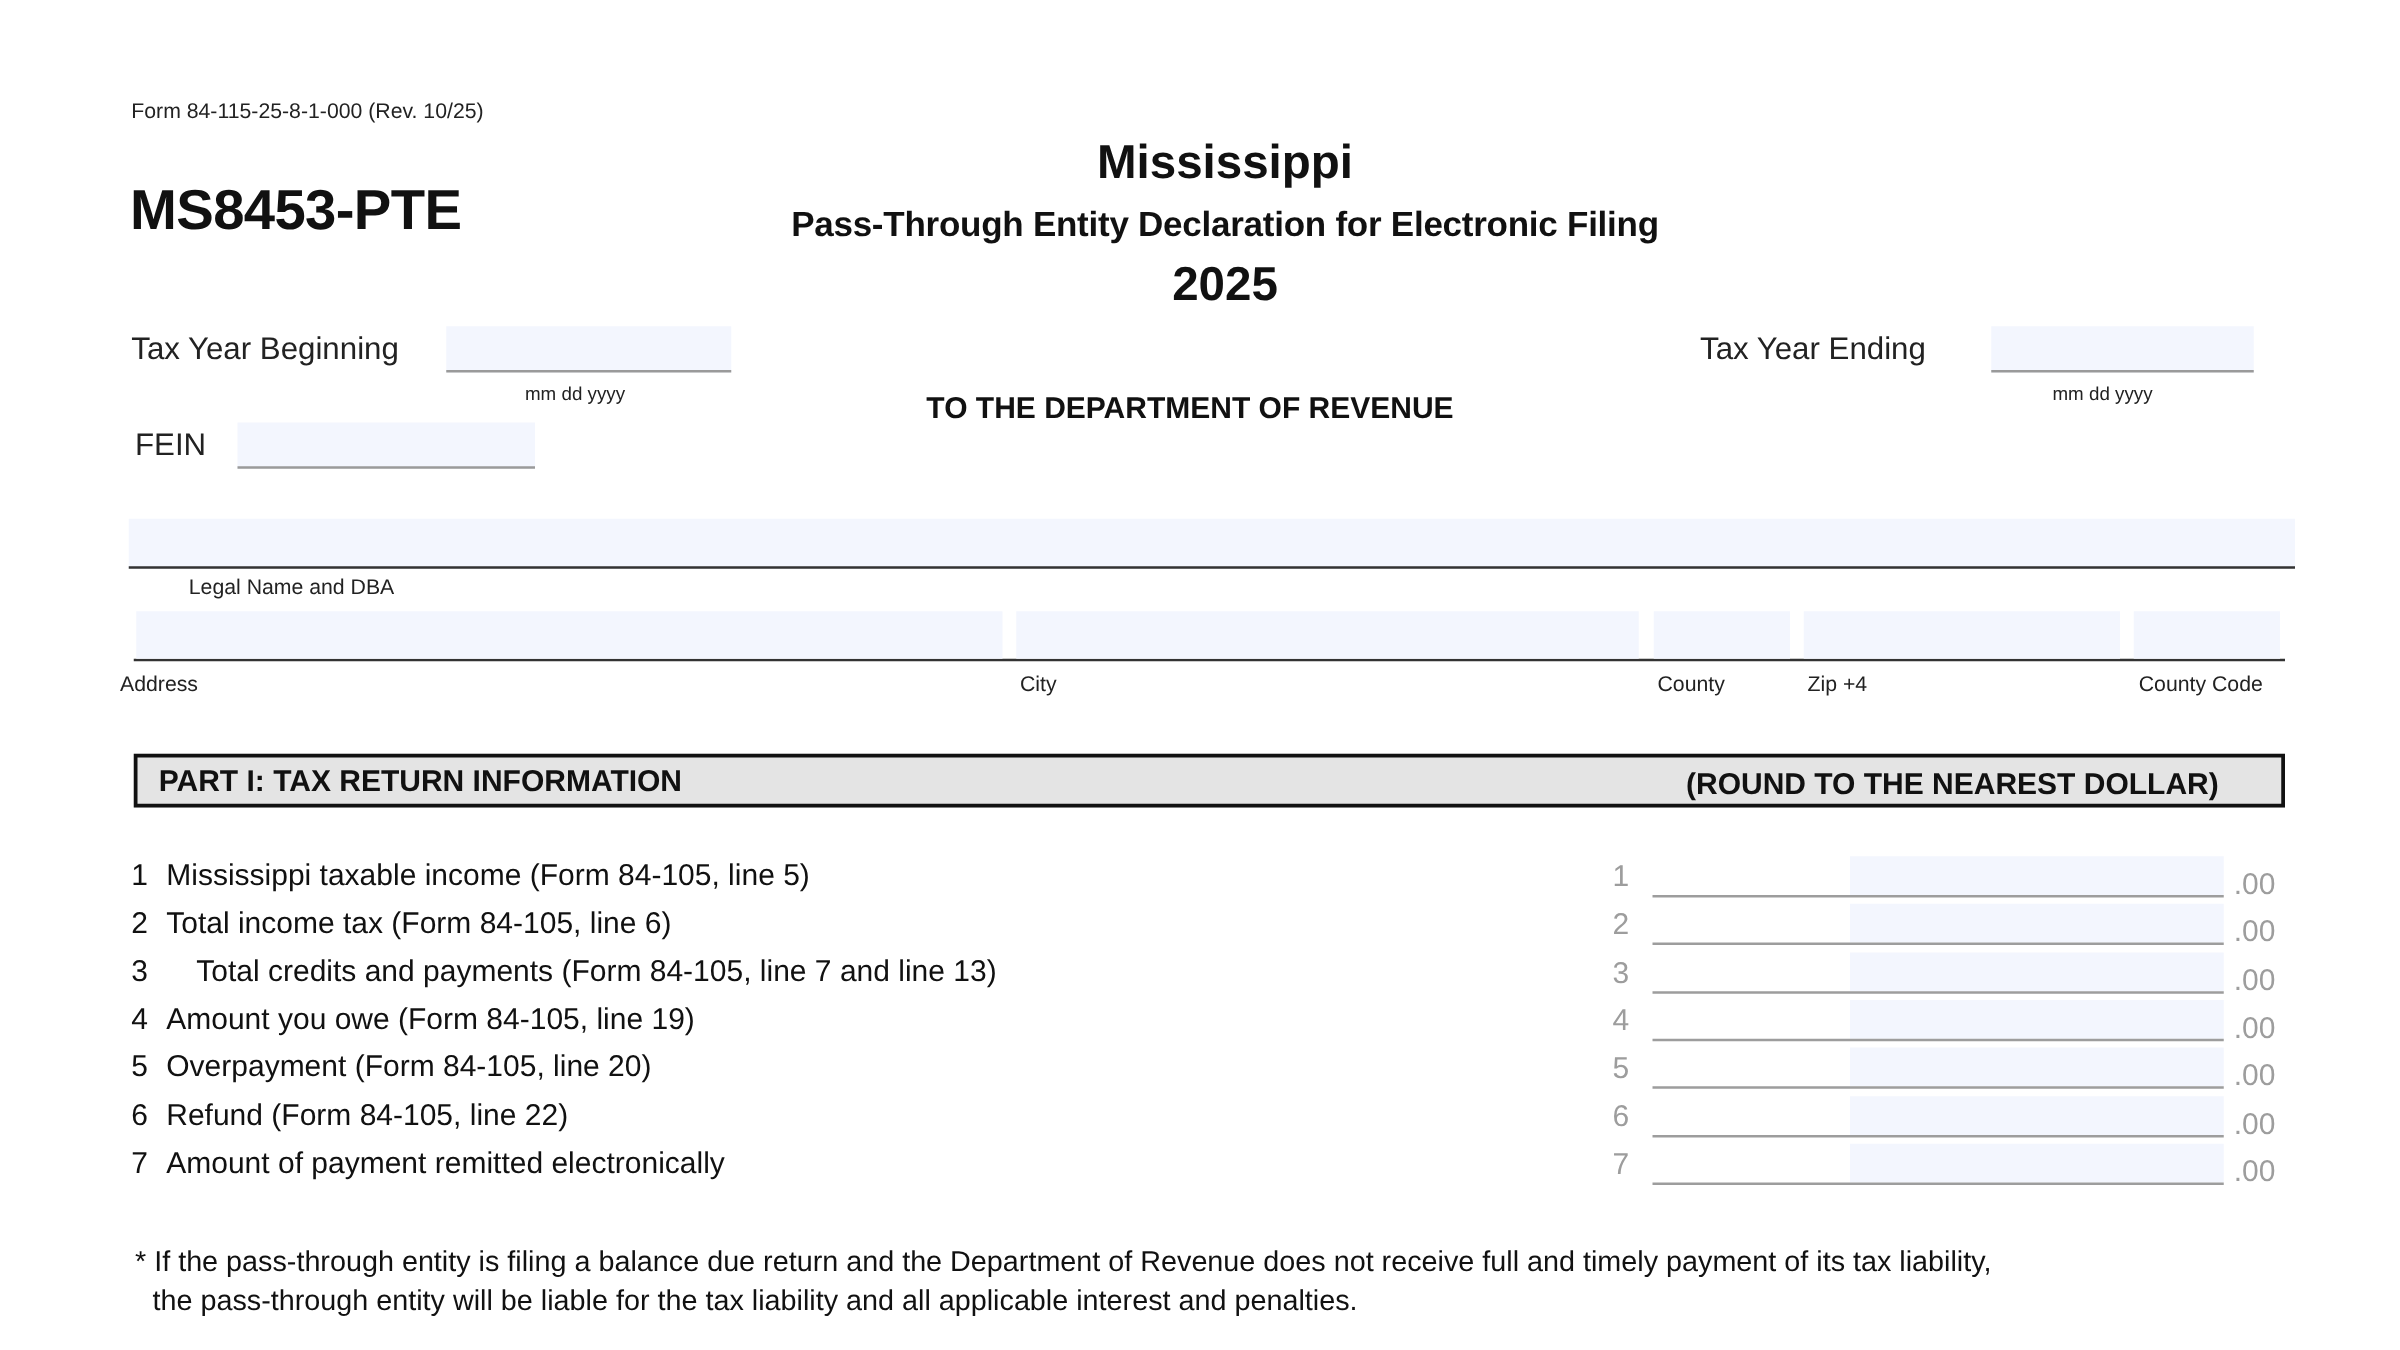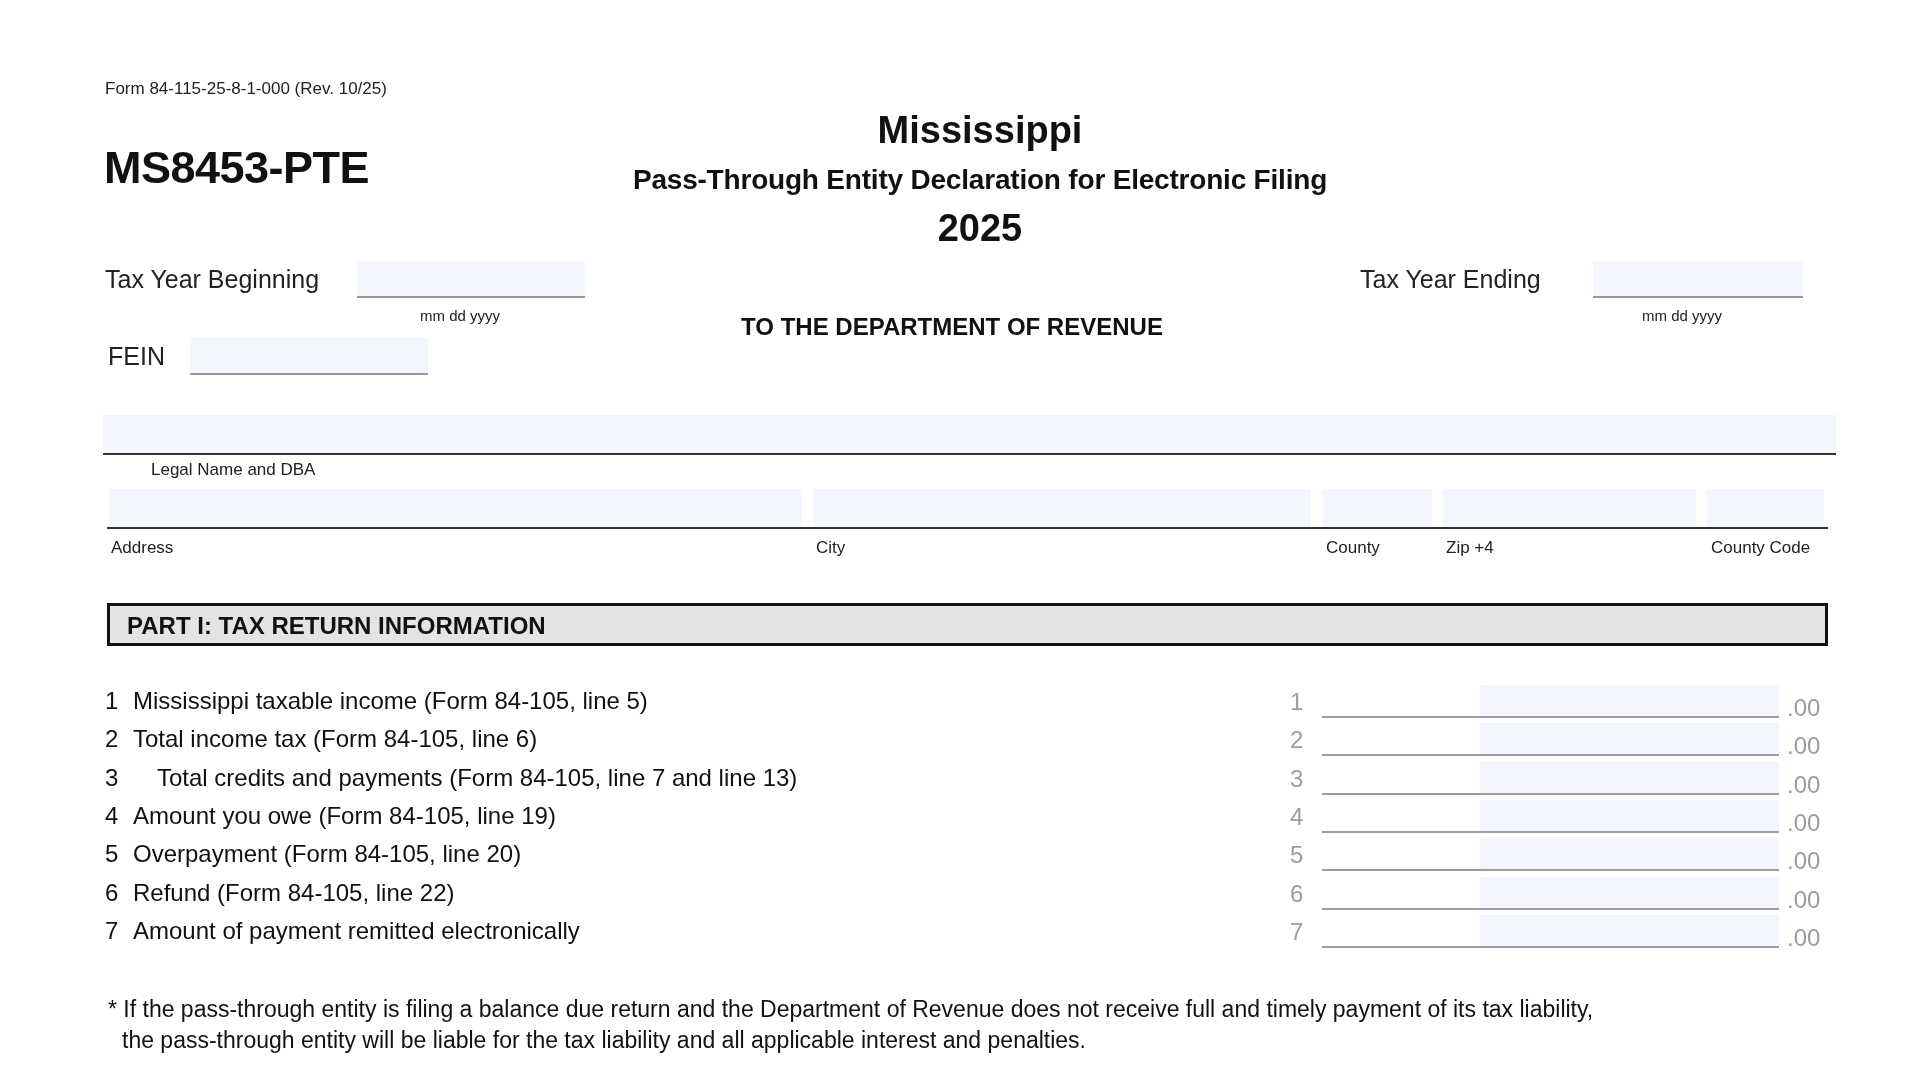--- a/index.html
+++ b/index.html
@@ -94,28 +94,29 @@
 </div>
 <div class="field" style="left:1323px; top:489px; width:109px; height:38px; border-bottom:none;">
   <input type="text" value="" style="">
 </div>
 <div class="field" style="left:1443px; top:489px; width:253px; height:38px; border-bottom:none;">
   <input type="text" value="" style="">
 </div>
 <div class="field" style="left:1707px; top:489px; width:117px; height:38px; border-bottom:none;">
   <input type="text" value="" style="">
 </div>
-<div class="abs small-label" style="left:111px; top:538px;">Address</div>
+<div class="abs small-label" style="left:96px; top:538px;">Address</div>
 <div class="abs small-label" style="left:816px; top:538px;">City</div>
 <div class="abs small-label" style="left:1326px; top:538px;">County</div>
 <div class="abs small-label" style="left:1446px; top:538px;">Zip +4</div>
 <div class="abs small-label" style="left:1711px; top:538px;">County Code</div>
 
 <div class="part-box">
   <div class="part-title">PART I: TAX RETURN INFORMATION</div>
+  <div class="part-note">(ROUND TO THE NEAREST DOLLAR)</div>
 </div>
 
 <div id="lines">
     <div>
       <div class="abs line-num" style="left:105px; top:687px;">1</div>
       <div class="abs line-text" style="left:133px; top:687px;">Mississippi taxable income (Form 84-105, line 5)</div>
       <div class="abs amt-num" style="left:1290px; top:688px;">1</div>
       <div class="amt-field" style="left:1480px; top:685px; width:299px; height:31px;"><input type="text" value="" style=""></div>
       <div class="amt-line" style="left:1322px; top:716px; width:457px;"></div>
       <div class="abs cents" style="left:1787px; top:694px;">.00</div>

